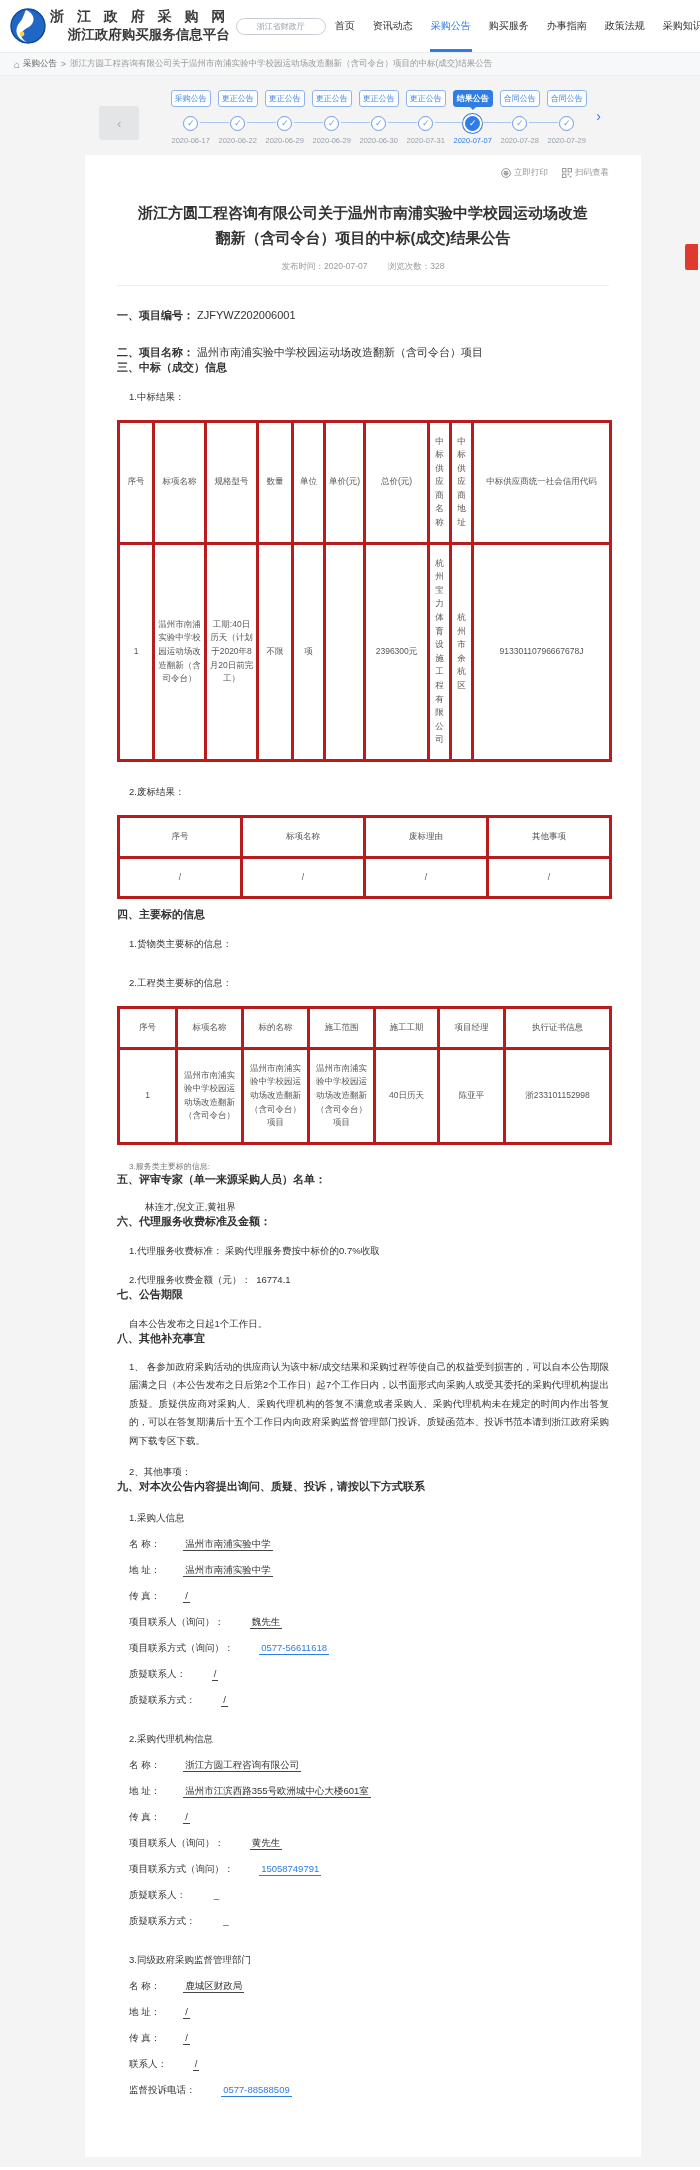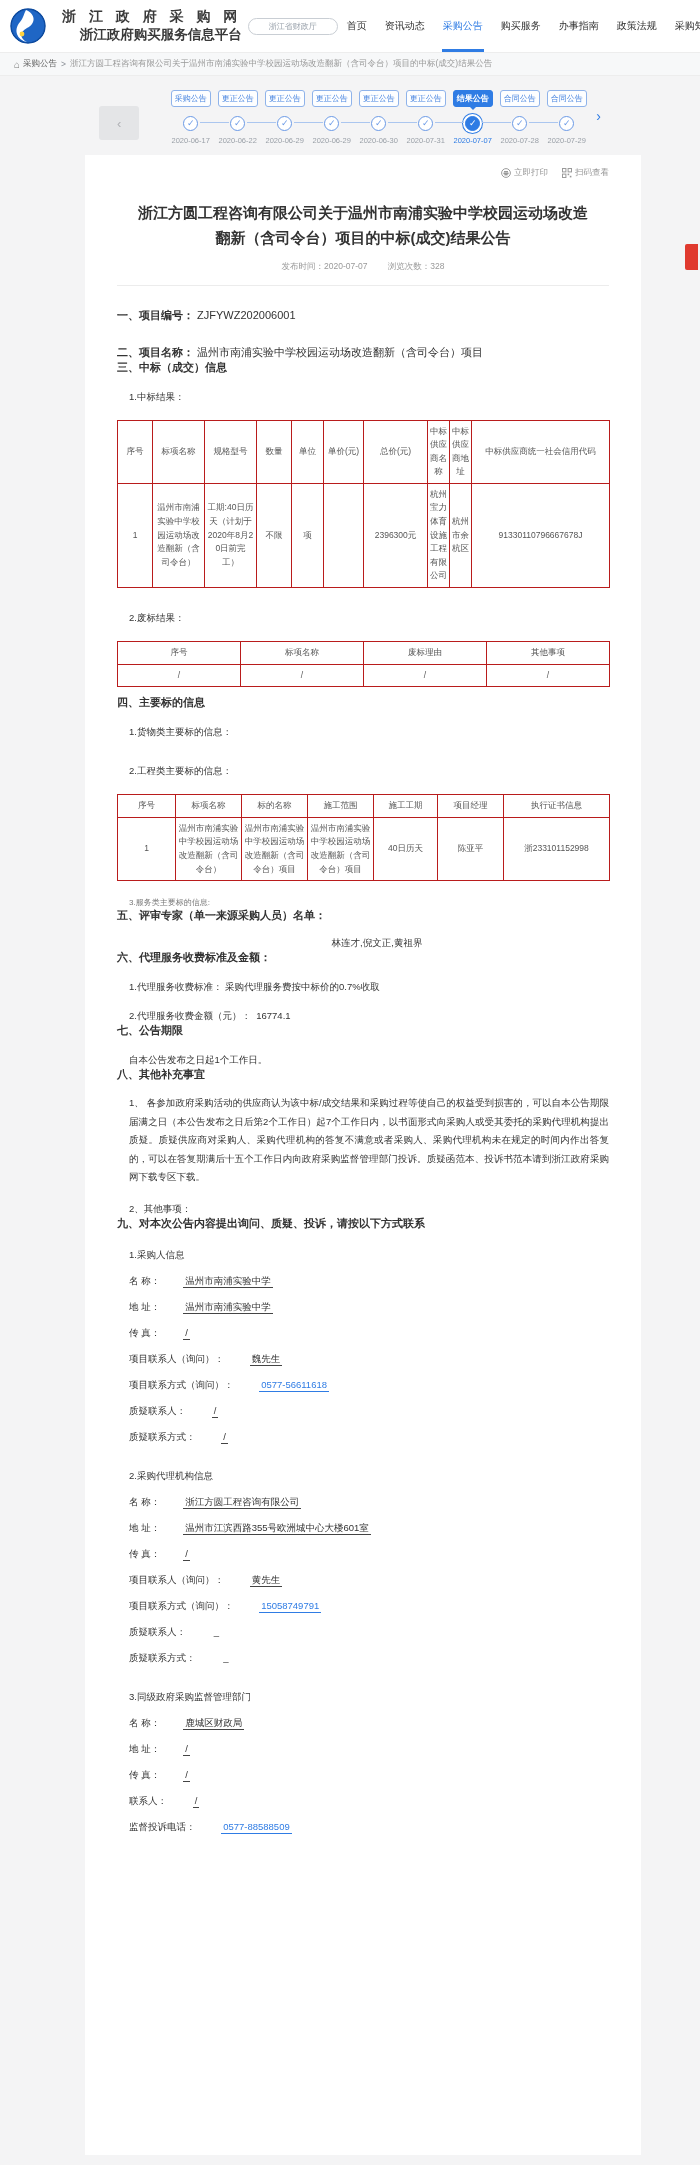--- a/index.html
+++ b/index.html
@@ -2,21 +2,21 @@
 <html><head>
 <meta charset="utf-8">
 <style>
   * { margin:0; padding:0; box-sizing:border-box; }
   html,body { width:700px; background:#fff; font-family:"Liberation Sans","DejaVu Sans",sans-serif; color:#333; }
   body { min-height:2170px; position:relative; }
 
   
   .site-header { height:52px; display:flex; align-items:center; padding:0 14px 0 10px; background:#fff; }
   .logo { width:36px; height:36px; border-radius:50%; flex:0 0 36px; }
-  .brand { margin-left:16px; }
+  .brand { margin-left:4px; }
   .brand-l1 { font-size:14px; font-weight:bold; letter-spacing:4.5px; color:#3a3a3a; white-space:nowrap; }
   .brand-l2 { font-size:13.5px; font-weight:bold; color:#3a3a3a; white-space:nowrap;text-align:right; }
   .gov-badge { margin-left:6px; font-size:8px; color:#98a0aa; border:1px solid #c9ced4; border-radius:9px; padding:2px 20px; white-space:nowrap; align-self:center; }
   .main-nav { margin-left:auto; display:flex; align-items:stretch; height:52px; }
   .nav-item { font-size:10px; color:#333; display:flex; align-items:center; padding:8px 9px; cursor:pointer; position:relative; white-space:nowrap; }
   .nav-item.active { color:#2f7ce4; }
   .nav-item.active::after { content:""; position:absolute; left:8px; right:8px; bottom:0; height:3px; background:#2f7ce4; }
 
   
   .crumb-bar { height:24px; background:#f7f8f9; border-top:1px solid #ededed; border-bottom:1px solid #ededed; display:flex; align-items:center; padding:0 14px; font-size:8.5px; color:#8a8f96; }
@@ -51,25 +51,25 @@
   .art-title { margin:22px auto 0 auto; max-width:450px; text-align:center; font-size:15px; font-weight:bold; color:#333; line-height:1.65; }
   .art-meta { margin-top:10px; text-align:center; font-size:8.5px; color:#9a9a9a; }
   .art-meta b { font-weight:normal; margin-right:18px; }
   .meta-rule { border:none; border-top:1px solid #ececec; margin:12px 0 0 0; }
 
   .sec { font-size:11px; font-weight:bold; color:#333; }
   .kv  { margin-top:22px; font-size:11px; }
   .kv b { font-weight:bold; }
   .sub { margin:16px 0 0 12px; font-size:9.5px; color:#333; }
   .sub.small { font-size:8px; color:#777; }
-  .plain { margin:14px 0 0 28px; font-size:9.5px; color:#333;text-align:center; }
+  .plain { margin:14px 0 0 28px; font-size:9.5px; color:#333; }
   .para { margin:12px 0 0 0; padding-left:12px; font-size:9.5px; line-height:1.95; color:#333; text-align:justify; }
 
   table { border-collapse:collapse; table-layout:fixed; width:492px; margin:16px 0 8px 0; }
-  th,td { border:1px solid #b91c1c; font-size:8.5px; color:#555; text-align:center; vertical-align:middle; padding:4px 2px; word-break:break-all; line-height:1.6; font-weight:normal; }
+  th,td { border:3px solid #b91c1c; font-size:8.5px; color:#555; text-align:center; vertical-align:middle; padding:12px 2px; word-break:break-all; line-height:1.6; font-weight:normal; }
   th { color:#555; }
   .t-award col.c1{width:35px}.t-award col.c2{width:52px}.t-award col.c3{width:52px}.t-award col.c4{width:35px}.t-award col.c5{width:32px}.t-award col.c6{width:40px}.t-award col.c7{width:64px}.t-award col.c8{width:22px}.t-award col.c9{width:22px}.t-award col.c10{width:138px}
   .t-rej col { width:123px; }
   .t-eng col.c1{width:58px}.t-eng col.c2{width:66px}.t-eng col.c3{width:66px}.t-eng col.c4{width:66px}.t-eng col.c5{width:64px}.t-eng col.c6{width:66px}.t-eng col.c7{width:106px}
 
   .c-block { margin:18px 0 0 12px; font-size:9.5px; }
   .c-head { margin-bottom:4px; }
   .c-row { margin-top:13px; }
   .uv { border-bottom:1px solid #444; padding:0 2px 1px 2px;margin-left:23px; }
   .uv.lnk { color:#2f7ce4; border-bottom-color:#2f7ce4; cursor:pointer; }

